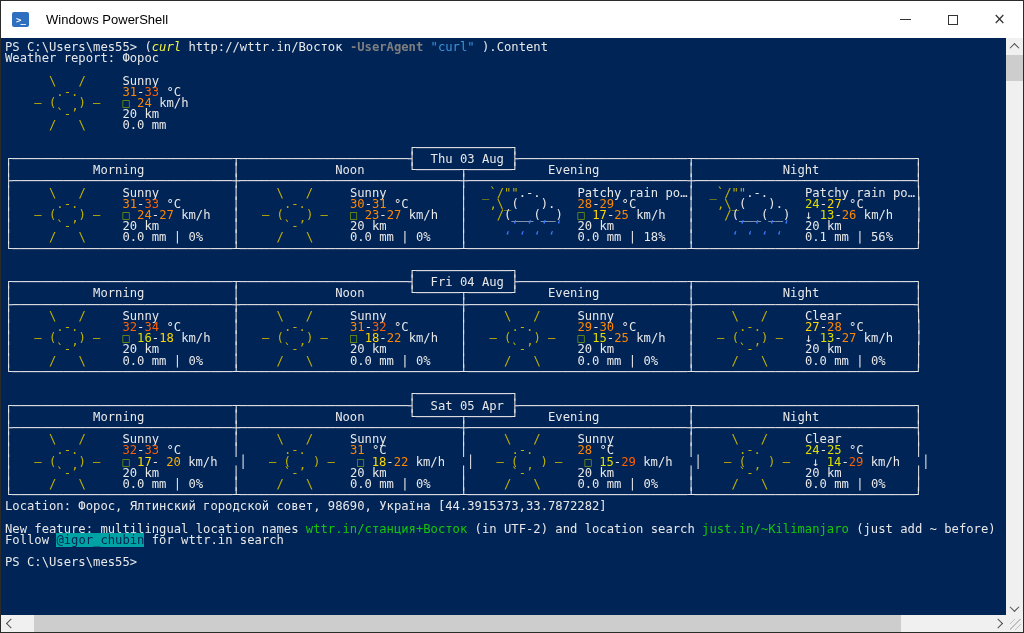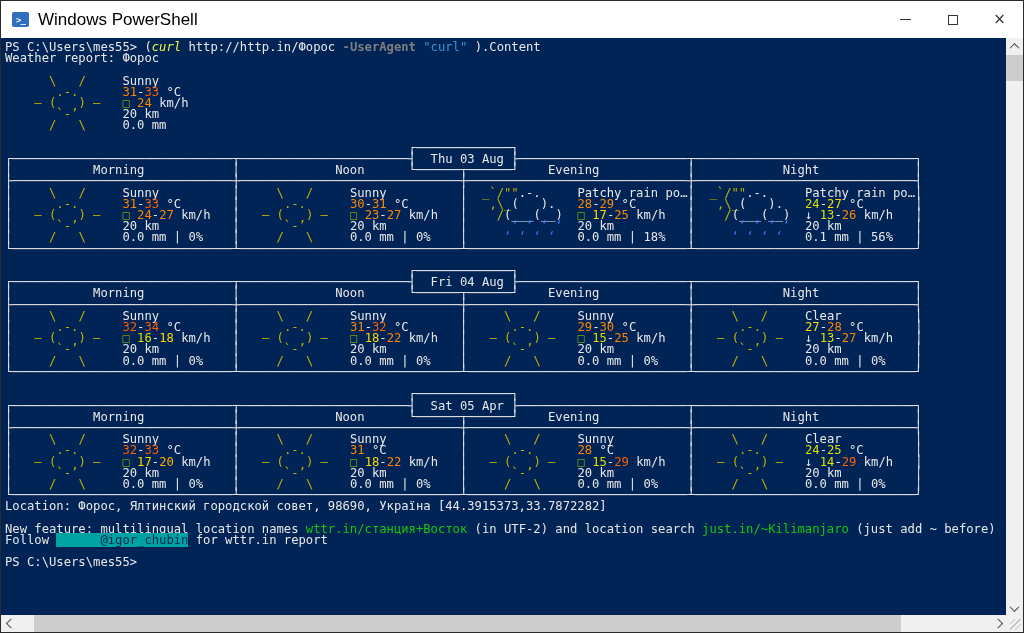--- a/index.html
+++ b/index.html
@@ -12,41 +12,41 @@
   .titlebar{
     position:absolute;left:0;top:0;right:0;height:37px;background:#ffffff;
     display:flex;align-items:center;
   }
   .ps-icon{
     width:17px;height:15px;margin-left:11px;border-radius:2px;
     background:#2e6fc0;color:#fff;font-family:"DejaVu Sans Mono",monospace;
     font-size:9px;font-weight:bold;display:flex;align-items:center;justify-content:center;
     letter-spacing:-1px;
   }
-  .title{margin-left:9px;font-size:17px;color:#000;}
+  .title{margin-left:17px;font-size:13px;color:#000;}
   .win-btns{position:absolute;right:0;top:0;height:100%;display:flex;}
   .wbtn{width:47px;height:100%;display:flex;align-items:center;justify-content:center;}
   .glyph-min{width:11px;height:1px;background:#333;}
   .glyph-max{width:10px;height:10px;border:1px solid #333;box-sizing:border-box;}
   .glyph-close{font-size:15px;color:#333;line-height:1;font-family:"DejaVu Sans",sans-serif;}
   
   .content{position:absolute;left:0;top:37px;right:0;bottom:0;}
   .term{
     position:absolute;left:0;top:0;width:1007px;height:579px;margin:0;
     background:var(--bg);overflow:hidden;
     padding:4px 0 0 4px;box-sizing:border-box;
     font-family:"DejaVu Sans Mono",monospace;
     font-size:12.2px;line-height:11.2px;white-space:pre;
   }
   .c-fg{color:var(--fg);} .c-cmd{color:var(--cmd);font-style:italic;} .c-param{color:var(--param);font-weight:bold;}
   .c-str{color:var(--str);} .c-green{color:var(--green);} .c-sun{color:var(--sun);}
   .c-rain{color:var(--rain);} .c-wind{color:var(--wind);}
-  .c-y{color:var(--y);} .c-g{color:var(--g);} .c-a{color:var(--a);}
+  .c-y{color:var(--y);} .c-g{color:var(--g);} .c-a{color:var(--a);margin-left:7px;}
   .c-o{color:var(--o);} .c-od{color:var(--od);}
-  .c-hl{background:var(--hlbg);color:var(--hlfg);padding-left:44px;}
+  .c-hl{background:var(--hlbg);color:var(--hlfg);}
   
   .vscroll{position:absolute;right:0;top:0;width:17px;height:579px;background:var(--scroll_track);}
   .hscroll{position:absolute;left:0;bottom:0;height:17px;width:1007px;background:var(--scroll_track);}
   .corner{position:absolute;right:0;bottom:0;width:17px;height:17px;background:var(--scroll_track);}
   .grip{position:absolute;right:2px;bottom:2px;width:11px;height:11px;
     background:repeating-linear-gradient(135deg,transparent 0 3px,#c0c0c0 3px 4px);}
   .sbtn{position:absolute;display:flex;align-items:center;justify-content:center;width:17px;height:17px;}
   .chev{width:6px;height:6px;border-left:1.5px solid #505050;border-top:1.5px solid #505050;}
   .chev.up{transform:rotate(45deg) translate(1px,1px);}
   .chev.down{transform:rotate(225deg) translate(1px,1px);}
@@ -70,21 +70,21 @@
       <div class="wbtn">
         <span class="glyph-max"></span>
       </div>
       <div class="wbtn">
         <span class="glyph-close">×</span>
       </div>
     </div>
   </div>
 
   <div class="content">
-    <pre class="term" id="term"><span class="c-fg">PS C:\Users\mes55&gt; (</span><span class="c-cmd">curl</span><span class="c-fg"> http://http.in/Форос </span><span class="c-param">-UserAgent</span><span class="c-fg"> </span><span class="c-str">"curl"</span><span class="c-fg"> ).Content</span>
+    <pre class="term" id="term"><span class="c-fg">PS C:\Users\mes55&gt; (</span><span class="c-cmd">curl</span><span class="c-fg"> http://wttr.in/Восток </span><span class="c-param">-UserAgent</span><span class="c-fg"> </span><span class="c-str">"curl"</span><span class="c-fg"> ).Content</span>
 <span class="c-fg">Weather report: Форос</span>
 
 <span class="c-fg">  </span><span class="c-sun">    \   /    </span><span class="c-fg"> </span><span class="c-fg">Sunny</span>
 <span class="c-fg">  </span><span class="c-sun">     .-.     </span><span class="c-fg"> </span><span class="c-o">31</span><span class="c-fg">-</span><span class="c-od">33</span><span class="c-fg"> °C</span>
 <span class="c-fg">  </span><span class="c-sun">  ‒ (   ) ‒  </span><span class="c-fg"> </span><span class="c-wind">□ </span><span class="c-o">24</span><span class="c-fg"> km/h</span>
 <span class="c-fg">  </span><span class="c-sun">     `-’     </span><span class="c-fg"> </span><span class="c-fg">20 km</span>
 <span class="c-fg">  </span><span class="c-sun">    /   \    </span><span class="c-fg"> </span><span class="c-fg">0.0 mm</span>
 
 <span class="c-fg">                                                       ┌─────────────┐</span>
 <span class="c-fg">┌──────────────────────────────┬───────────────────────┤  Thu 03 Aug ├───────────────────────┬──────────────────────────────┐</span>
@@ -114,21 +114,21 @@
 <span class="c-fg">├──────────────────────────────┼──────────────────────────────┼──────────────────────────────┼──────────────────────────────┤</span>
 <span class="c-fg">│</span><span class="c-fg"> </span><span class="c-sun">    \   /    </span><span class="c-fg"> </span><span class="c-fg">Sunny</span><span class="c-fg">          </span><span class="c-fg">│</span><span class="c-fg"> </span><span class="c-sun">    \   /    </span><span class="c-fg"> </span><span class="c-fg">Sunny</span><span class="c-fg">          </span><span class="c-fg">│</span><span class="c-fg"> </span><span class="c-sun">    \   /    </span><span class="c-fg"> </span><span class="c-fg">Sunny</span><span class="c-fg">          </span><span class="c-fg">│</span><span class="c-fg"> </span><span class="c-sun">    \   /    </span><span class="c-fg"> </span><span class="c-fg">Clear</span><span class="c-fg">          </span><span class="c-fg">│</span>
 <span class="c-fg">│</span><span class="c-fg"> </span><span class="c-sun">     .-.     </span><span class="c-fg"> </span><span class="c-od">32</span><span class="c-fg">-</span><span class="c-od">33</span><span class="c-fg"> °C</span><span class="c-fg">       </span><span class="c-fg">│</span><span class="c-fg"> </span><span class="c-sun">     .-.     </span><span class="c-fg"> </span><span class="c-o">31</span><span class="c-fg"> °C</span><span class="c-fg">          </span><span class="c-fg">│</span><span class="c-fg"> </span><span class="c-sun">     .-.     </span><span class="c-fg"> </span><span class="c-o">28</span><span class="c-fg"> °C</span><span class="c-fg">          </span><span class="c-fg">│</span><span class="c-fg"> </span><span class="c-sun">     .-.     </span><span class="c-fg"> </span><span class="c-y">24</span><span class="c-fg">-</span><span class="c-y">25</span><span class="c-fg"> °C</span><span class="c-fg">       </span><span class="c-fg">│</span>
 <span class="c-fg">│</span><span class="c-fg"> </span><span class="c-sun">  ‒ (   ) ‒  </span><span class="c-fg"> </span><span class="c-wind">□ </span><span class="c-g">17</span><span class="c-fg">-</span><span class="c-a">20</span><span class="c-fg"> km/h</span><span class="c-fg">   </span><span class="c-fg">│</span><span class="c-fg"> </span><span class="c-sun">  ‒ (   ) ‒  </span><span class="c-fg"> </span><span class="c-wind">□ </span><span class="c-g">18</span><span class="c-fg">-</span><span class="c-o">22</span><span class="c-fg"> km/h</span><span class="c-fg">   </span><span class="c-fg">│</span><span class="c-fg"> </span><span class="c-sun">  ‒ (   ) ‒  </span><span class="c-fg"> </span><span class="c-wind">□ </span><span class="c-y">15</span><span class="c-fg">-</span><span class="c-od">29</span><span class="c-fg"> km/h</span><span class="c-fg">   </span><span class="c-fg">│</span><span class="c-fg"> </span><span class="c-sun">  ‒ (   ) ‒  </span><span class="c-fg"> </span><span class="c-fg">↓ </span><span class="c-y">14</span><span class="c-fg">-</span><span class="c-od">29</span><span class="c-fg"> km/h</span><span class="c-fg">   </span><span class="c-fg">│</span>
 <span class="c-fg">│</span><span class="c-fg"> </span><span class="c-sun">     `-’     </span><span class="c-fg"> </span><span class="c-fg">20 km</span><span class="c-fg">          </span><span class="c-fg">│</span><span class="c-fg"> </span><span class="c-sun">     `-’     </span><span class="c-fg"> </span><span class="c-fg">20 km</span><span class="c-fg">          </span><span class="c-fg">│</span><span class="c-fg"> </span><span class="c-sun">     `-’     </span><span class="c-fg"> </span><span class="c-fg">20 km</span><span class="c-fg">          </span><span class="c-fg">│</span><span class="c-fg"> </span><span class="c-sun">     `-’     </span><span class="c-fg"> </span><span class="c-fg">20 km</span><span class="c-fg">          </span><span class="c-fg">│</span>
 <span class="c-fg">│</span><span class="c-fg"> </span><span class="c-sun">    /   \    </span><span class="c-fg"> </span><span class="c-fg">0.0 mm | 0%</span><span class="c-fg">    </span><span class="c-fg">│</span><span class="c-fg"> </span><span class="c-sun">    /   \    </span><span class="c-fg"> </span><span class="c-fg">0.0 mm | 0%</span><span class="c-fg">    </span><span class="c-fg">│</span><span class="c-fg"> </span><span class="c-sun">    /   \    </span><span class="c-fg"> </span><span class="c-fg">0.0 mm | 0%</span><span class="c-fg">    </span><span class="c-fg">│</span><span class="c-fg"> </span><span class="c-sun">    /   \    </span><span class="c-fg"> </span><span class="c-fg">0.0 mm | 0%</span><span class="c-fg">    </span><span class="c-fg">│</span>
 <span class="c-fg">└──────────────────────────────┴──────────────────────────────┴──────────────────────────────┴──────────────────────────────┘</span>
 <span class="c-fg">Location: Форос, Ялтинский городской совет, 98690, Україна [44.3915373,33.7872282]</span>
 
 <span class="c-fg">New feature: multilingual location names </span><span class="c-green">wttr.in/станция+Восток</span><span class="c-fg"> (in UTF-2) and location search </span><span class="c-green">just.in/~Kilimanjaro</span><span class="c-fg"> (just add ~ before)</span>
-<span class="c-fg">Follow </span><span class="c-hl">@igor_chubin</span><span class="c-fg"> for wttr.in report</span>
+<span class="c-fg">Follow </span><span class="c-hl">@igor_chubin</span><span class="c-fg"> for wttr.in search</span>
 
 <span class="c-fg">PS C:\Users\mes55&gt;</span>
 </pre>
 
     <div class="vscroll">
       <div class="sbtn" style="top:0;">
         <span class="chev up"></span>
       </div>
       <div class="vthumb"></div>
       <div class="sbtn" style="bottom:0;">

